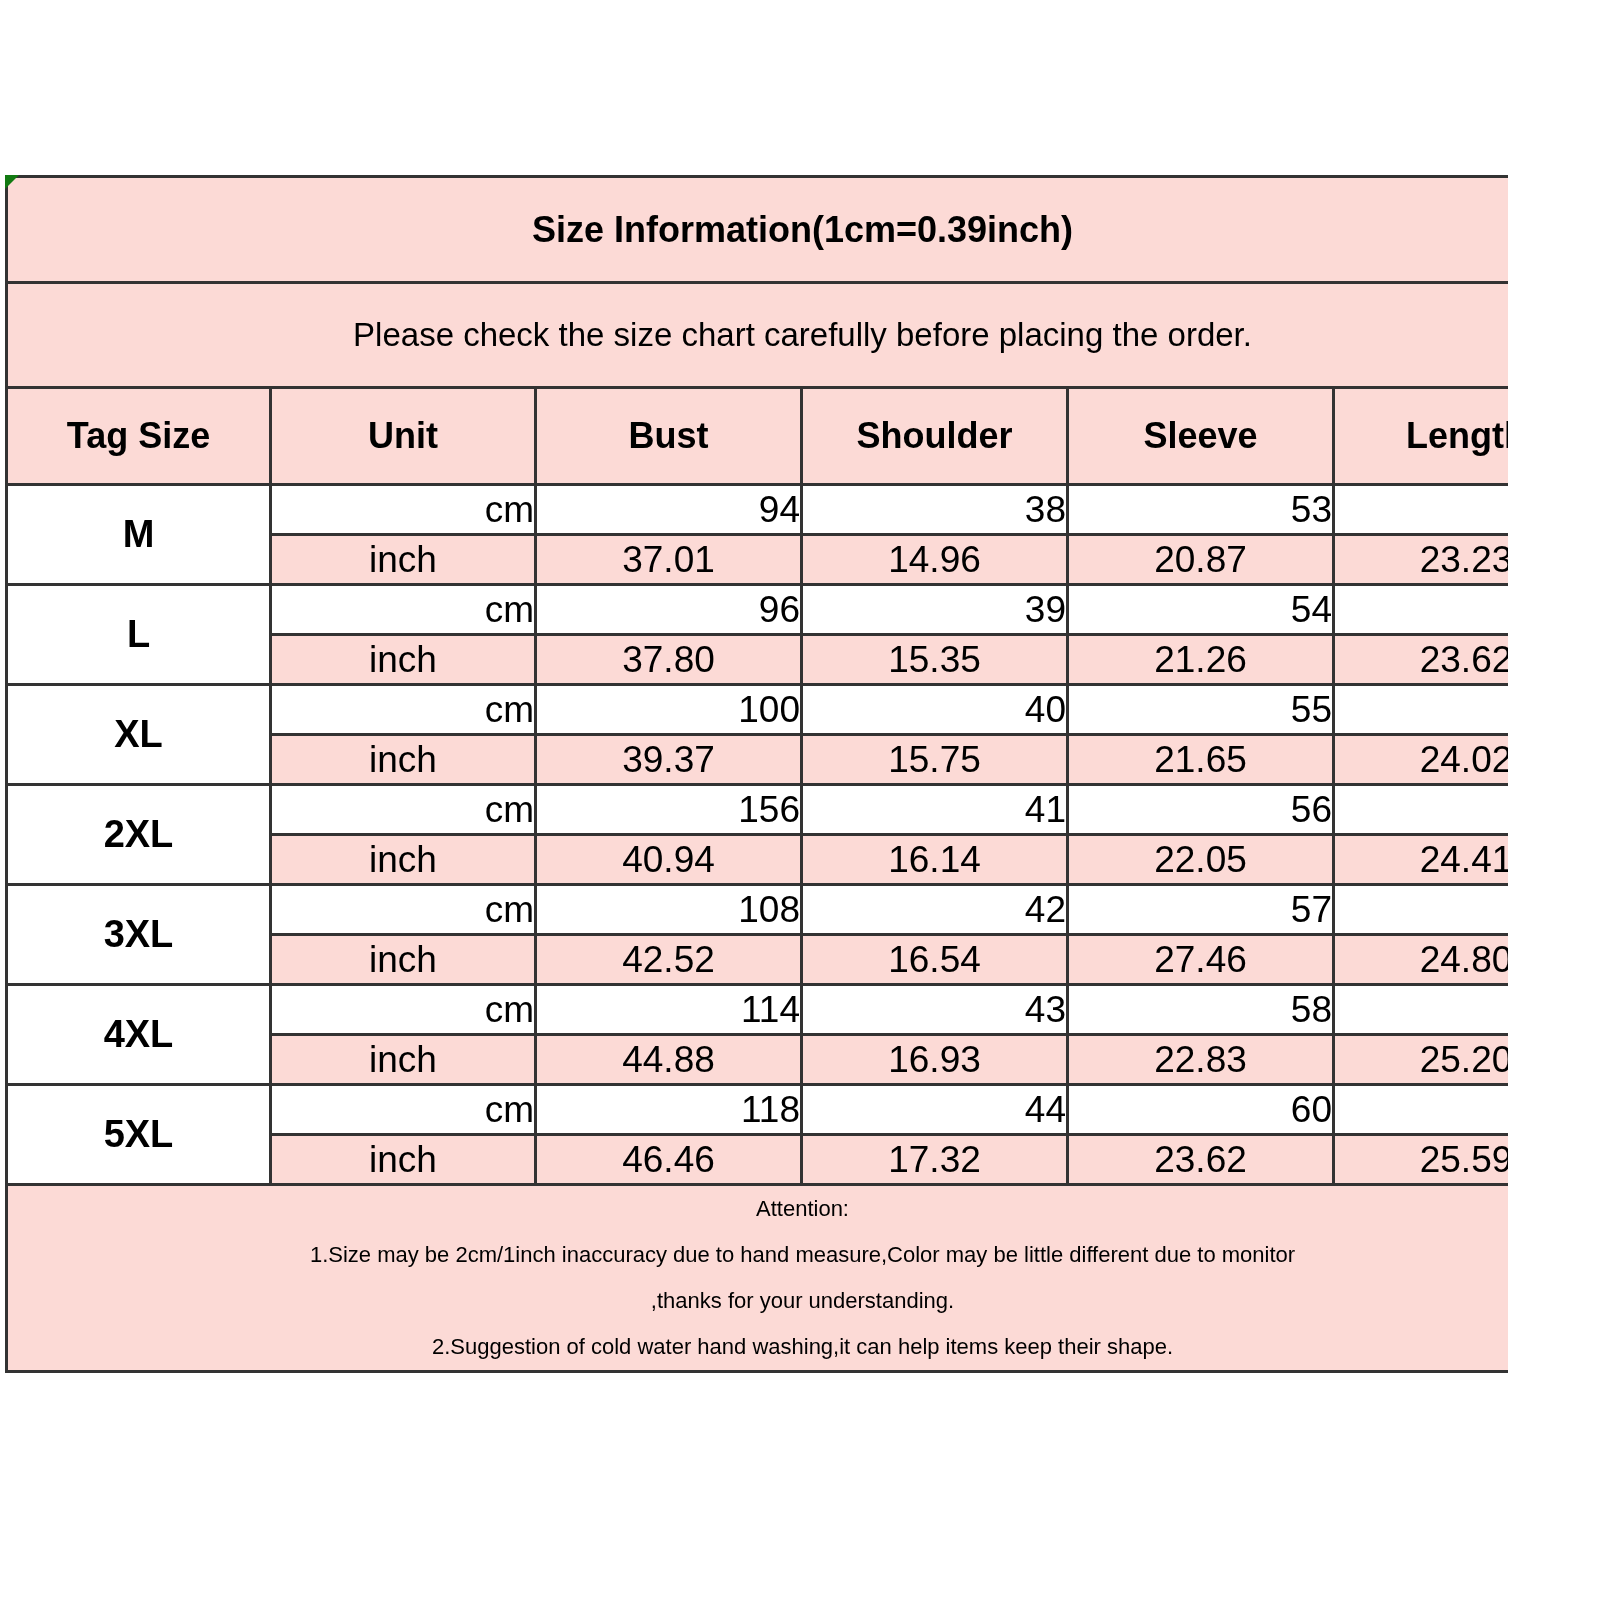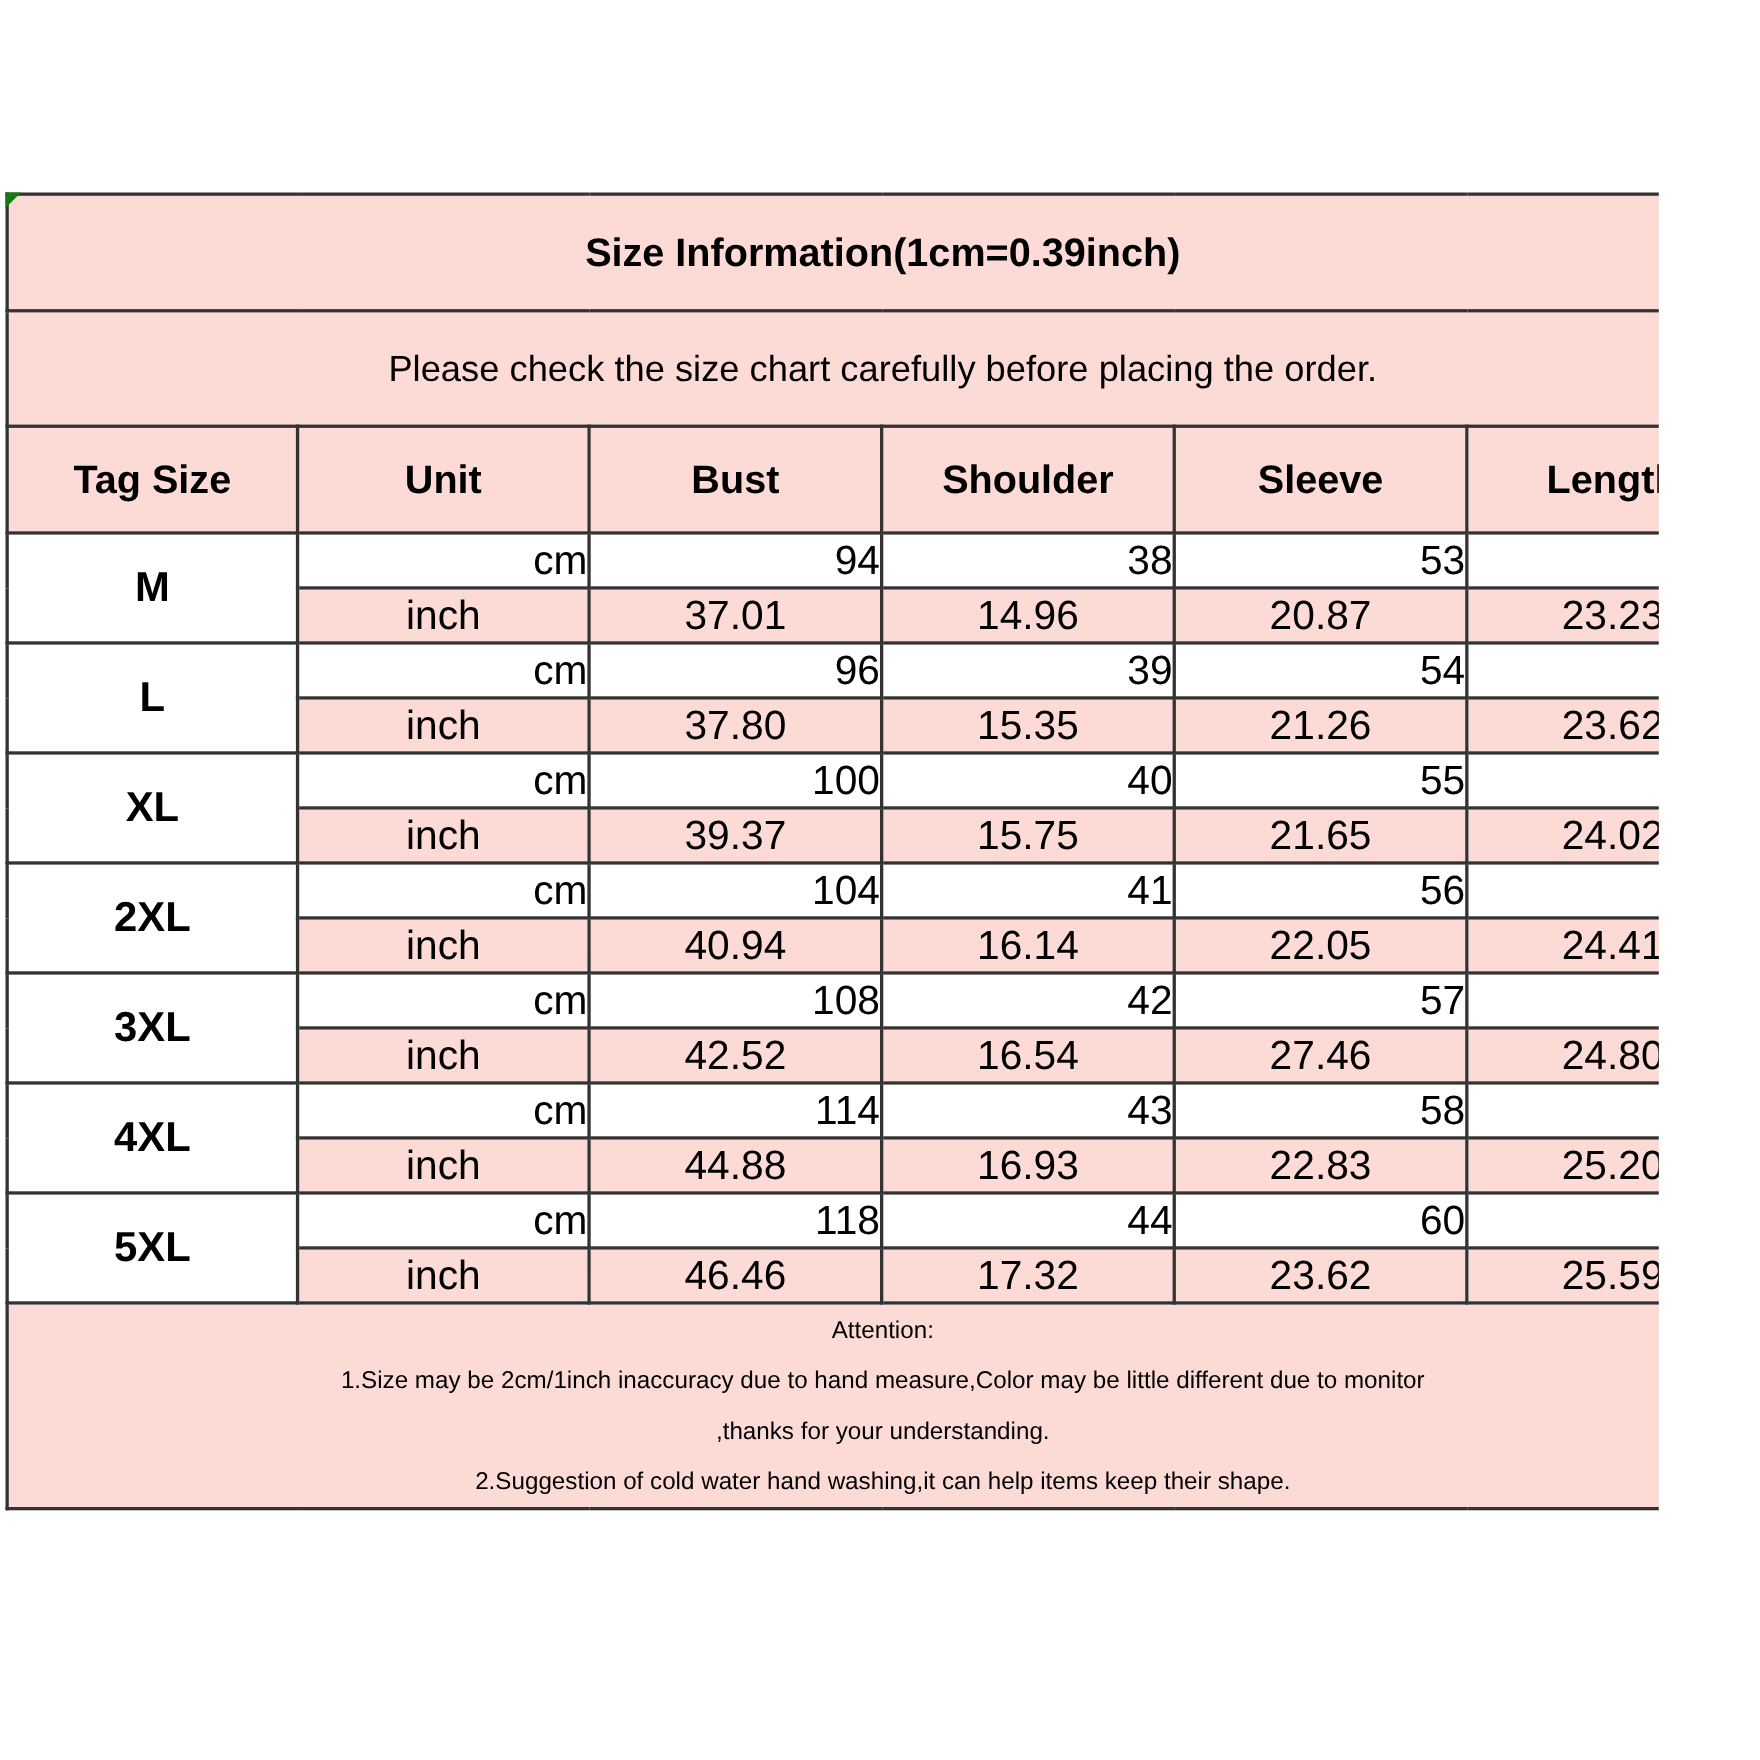--- a/index.html
+++ b/index.html
@@ -163,21 +163,21 @@
         <td class="val-cell">inch</td>
         <td class="val-cell">39.37</td>
         <td class="val-cell">15.75</td>
         <td class="val-cell">21.65</td>
         <td class="val-cell">24.02</td>
       </tr>
 
       <tr class="cm-row">
         <td class="tag-cell" rowspan="2">2XL</td>
         <td class="val-cell">cm</td>
-        <td class="val-cell">104</td>
+        <td class="val-cell">156</td>
         <td class="val-cell">41</td>
         <td class="val-cell">56</td>
         <td class="val-cell">62</td>
       </tr>
       <tr class="inch-row">
         <td class="val-cell">inch</td>
         <td class="val-cell">40.94</td>
         <td class="val-cell">16.14</td>
         <td class="val-cell">22.05</td>
         <td class="val-cell">24.41</td>

